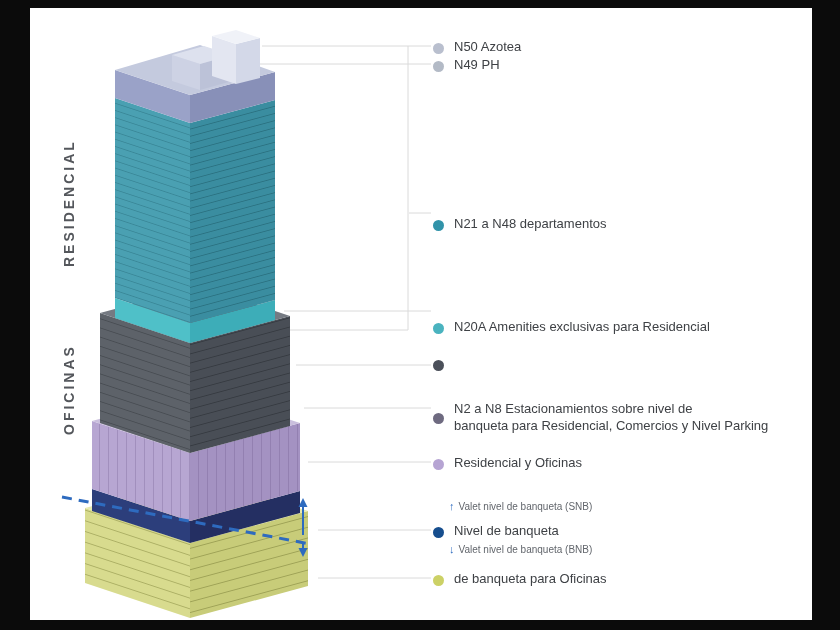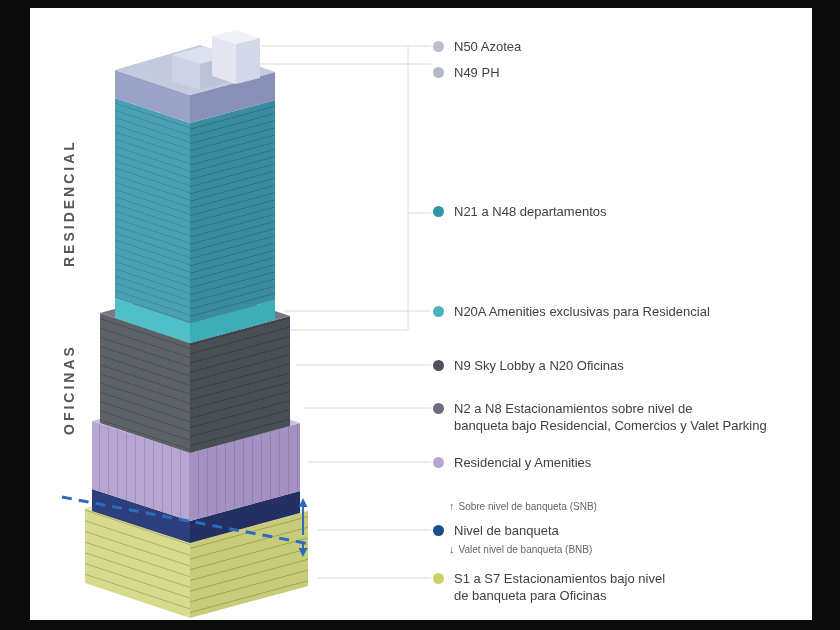--- a/index.html
+++ b/index.html
@@ -8,21 +8,21 @@
   .page{position:relative;width:840px;height:630px;background:var(--frame-bg,#0b0b0b);overflow:hidden}
   .content{position:absolute;left:30px;top:8px;width:782px;height:612px;background:var(--content-bg,#ffffff)}
   .overlay{position:absolute;left:0;top:0;width:840px;height:630px;pointer-events:none}
 
   .vlabel{position:absolute;writing-mode:vertical-rl;transform:rotate(180deg);
           font-weight:700;font-size:14px;letter-spacing:3px;color:var(--label-color,#54575c);
           display:flex;align-items:center;justify-content:center}
   .vlabel.residencial{left:56px;top:112px;width:26px;height:182px}
   .vlabel.oficinas{left:56px;top:338px;width:26px;height:104px}
 
-  .lg-item{position:absolute;left:433px;display:flex;align-items:flex-start;
+  .lg-item{position:absolute;left:433px;display:flex;align-items:center;
            color:var(--text-dark,#3e4145);font-size:13px;line-height:17px}
   .dot{width:11px;height:11px;border-radius:50%;margin:3px 10px 0 0;flex:0 0 11px;background:#999}
   .ln{display:block;white-space:nowrap}
   .lg-note{position:absolute;left:449px;font-size:10px;line-height:13px;
            color:var(--text-muted,#62666c);display:flex;align-items:center;gap:4px}
   .note-arrow{color:var(--arrow-blue,#2e6bbf);font-size:11px;font-weight:700}
 
   
   .yellow-left{fill:var(--yellow-left,#d8db8e)}
   .yellow-right{fill:var(--yellow-right,#c8cc79)}
@@ -160,82 +160,78 @@
 
   <div>
 
     <div class="lg-item" style="top:38px">
       <span class="dot" style="background: rgb(185, 191, 206);"></span>
       <span>
         <span class="ln">N50 Azotea</span>
       </span>
     </div>
 
-    <div class="lg-item" style="top:64px">
+    <div class="lg-item" style="top:56px">
       <span class="dot" style="background: rgb(179, 186, 198);"></span>
       <span>
         <span class="ln">N49 PH</span>
       </span>
     </div>
 
-    <div class="lg-item" style="top:203px">
+    <div class="lg-item" style="top:215px">
       <span class="dot" style="background: rgb(49, 147, 169);"></span>
       <span>
         <span class="ln">N21 a N48 departamentos</span>
       </span>
     </div>
 
-    <div class="lg-item" style="top:303px">
+    <div class="lg-item" style="top:318px">
       <span class="dot" style="background: rgb(74, 179, 191);"></span>
       <span>
         <span class="ln">N20A Amenities exclusivas para Residencial</span>
       </span>
     </div>
 
     <div class="lg-item" style="top:357px">
       <span class="dot" style="background: rgb(75, 80, 90);"></span>
-      <span>
-        <span class="ln">N9 Sky Lobby a N20 Oficinas</span>
-      </span>
     </div>
 
     <div class="lg-item" style="top:400px">
       <span class="dot" style="background: rgb(110, 106, 128);"></span>
       <span>
         <span class="ln">N2 a N8 Estacionamientos sobre nivel de</span>
-        <span class="ln">banqueta bajo Residencial, Comercios y Valet Parking</span>
+        <span class="ln">banqueta para Residencial, Comercios y Nivel Parking</span>
       </span>
     </div>
 
     <div class="lg-item" style="top:454px">
       <span class="dot" style="background: rgb(182, 164, 211);"></span>
       <span>
-        <span class="ln">Residencial y Amenities</span>
+        <span class="ln">Residencial y Oficinas</span>
       </span>
     </div>
 
     <div class="lg-note" style="top:500px">
       <span class="note-arrow">↑</span>
-      <span>Sobre nivel de banqueta (SNB)</span>
+      <span>Valet nivel de banqueta (SNB)</span>
     </div>
 
     <div class="lg-item" style="top:522px">
       <span class="dot" style="background: rgb(22, 78, 142);"></span>
       <span>
         <span class="ln">Nivel de banqueta</span>
       </span>
     </div>
 
     <div class="lg-note" style="top:543px">
       <span class="note-arrow">↓</span>
       <span>Valet nivel de banqueta (BNB)</span>
     </div>
 
     <div class="lg-item" style="top:570px">
       <span class="dot" style="background: rgb(204, 209, 102);"></span>
       <span>
-        <span class="ln">S1 a S7 Estacionamientos bajo nivel</span>
         <span class="ln">de banqueta para Oficinas</span>
       </span>
     </div>
 
   </div>
 </div>
 
 </body></html>

